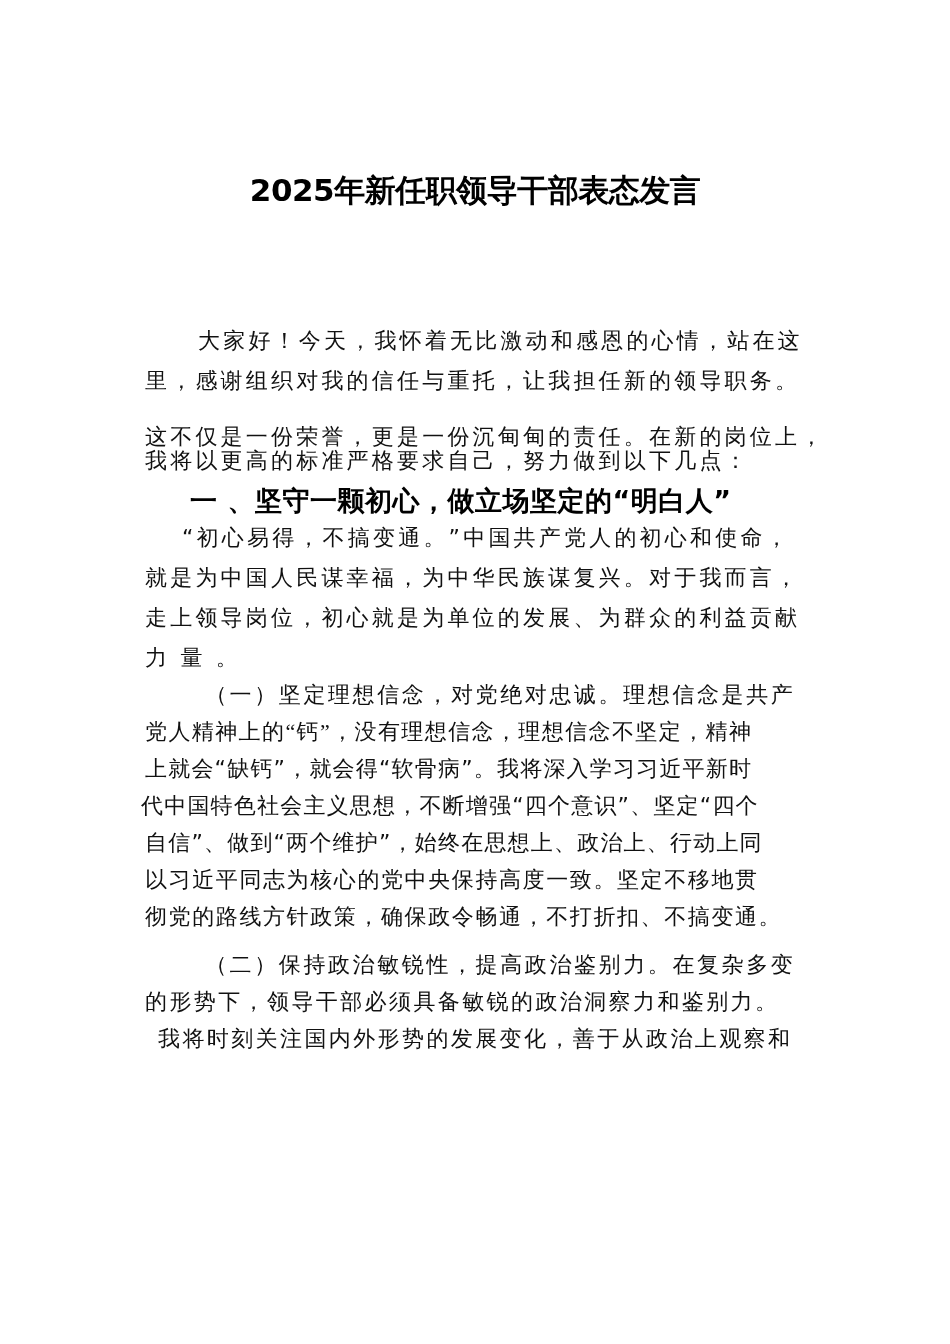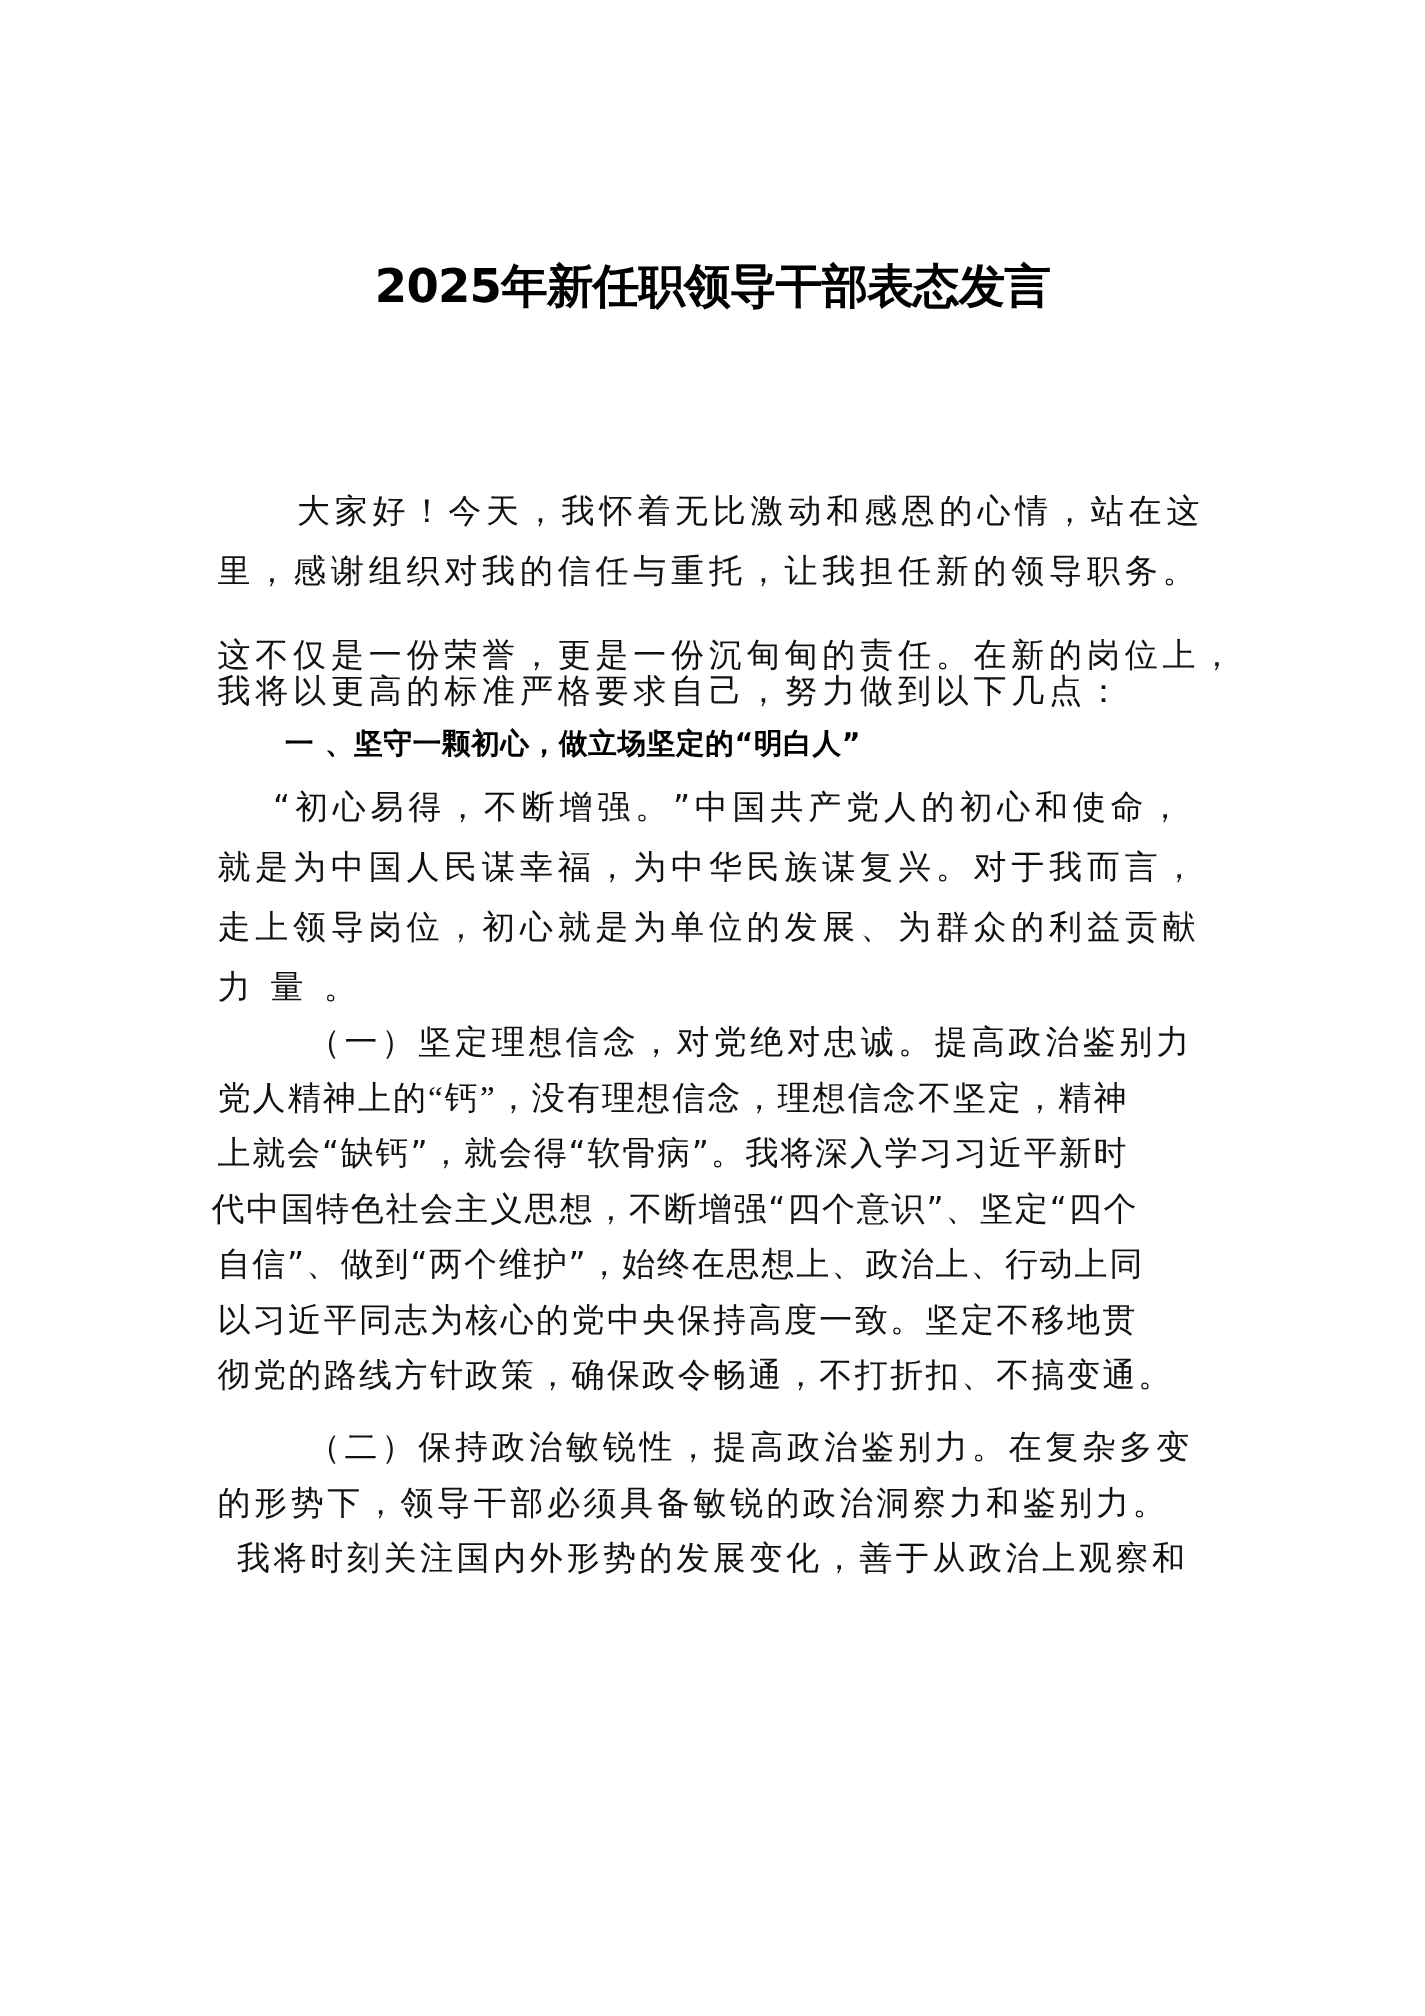--- a/index.html
+++ b/index.html
@@ -10,49 +10,49 @@
     font-family: "DejaVu Sans", sans-serif; font-weight: bold; font-size: 31px;
     color: #000; letter-spacing: -0.5px;
   }
   .line {
     position: absolute; white-space: nowrap;
     font-family: "DejaVu Sans", sans-serif; font-size: 22px; color: #111;
     letter-spacing: 3.2px;
   }
   .heading {
     position: absolute; white-space: nowrap;
-    font-family: "DejaVu Sans", sans-serif; font-weight: bold; font-size: 19px; color: #000;
+    font-family: "DejaVu Sans", sans-serif; font-weight: bold; font-size: 27px; color: #000;
     letter-spacing: 0.5px;
   }
 </style>
 </head>
 <body>
 
 <div class="page">
   <div class="title">2025年新任职领导干部表态发言</div>
 
 
   <div>
     <div class="line" style="left:198px; top:326px;">大家好！今天，我怀着无比激动和感恩的心情，站在这</div>
     <div class="line" style="left:145px; top:366px;">里，感谢组织对我的信任与重托，让我担任新的领导职务。</div>
     <div class="line" style="left:145px; top:406px;margin-top:16px;">这不仅是一份荣誉，更是一份沉甸甸的责任。在新的岗位上，</div>
     <div class="line" style="left:145px; top:446px;">我将以更高的标准严格要求自己，努力做到以下几点：</div>
   </div>
 
   <div class="heading" style="left:190px; top:483px;">一 、坚守一颗初心，做立场坚定的“明白人”</div>
 
   <div>
-    <div class="line" style="left:182px; top:523px;">“初心易得，不断增强。”中国共产党人的初心和使命，</div>
+    <div class="line" style="left:182px; top:523px;">“初心易得，不搞变通。”中国共产党人的初心和使命，</div>
     <div class="line" style="left:145px; top:563px;">就是为中国人民谋幸福，为中华民族谋复兴。对于我而言，</div>
     <div class="line" style="left:145px; top:603px;">走上领导岗位，初心就是为单位的发展、为群众的利益贡献</div>
     <div class="line" style="left:145px; top:643px;">力 量 。</div>
   </div>
 
   <div>
-    <div class="line" style="left:205px; top:680px; letter-spacing:2.6px;">（一）坚定理想信念，对党绝对忠诚。提高政治鉴别力</div>
+    <div class="line" style="left:205px; top:680px; letter-spacing:2.6px;">（一）坚定理想信念，对党绝对忠诚。理想信念是共产</div>
     <div class="line" style="left:145px; top:717px; letter-spacing:1.4px;font-family:Liberation Serif, serif;">党人精神上的“钙”，没有理想信念，理想信念不坚定，精神</div>
     <div class="line" style="left:145px; top:754px; letter-spacing:1.2px;">上就会“缺钙”，就会得“软骨病”。我将深入学习习近平新时</div>
     <div class="line" style="left:141px; top:791px; letter-spacing:1.2px;">代中国特色社会主义思想，不断增强“四个意识”、坚定“四个</div>
     <div class="line" style="left:145px; top:828px; letter-spacing:1.2px;">自信”、做到“两个维护”，始终在思想上、政治上、行动上同</div>
     <div class="line" style="left:145px; top:865px; letter-spacing:1.6px;">以习近平同志为核心的党中央保持高度一致。坚定不移地贯</div>
     <div class="line" style="left:145px; top:902px; letter-spacing:1.6px;">彻党的路线方针政策，确保政令畅通，不打折扣、不搞变通。</div>
   </div>
 
   <div>
     <div class="line" style="left:205px; top:950px; letter-spacing:2.6px;">（二）保持政治敏锐性，提高政治鉴别力。在复杂多变</div>

